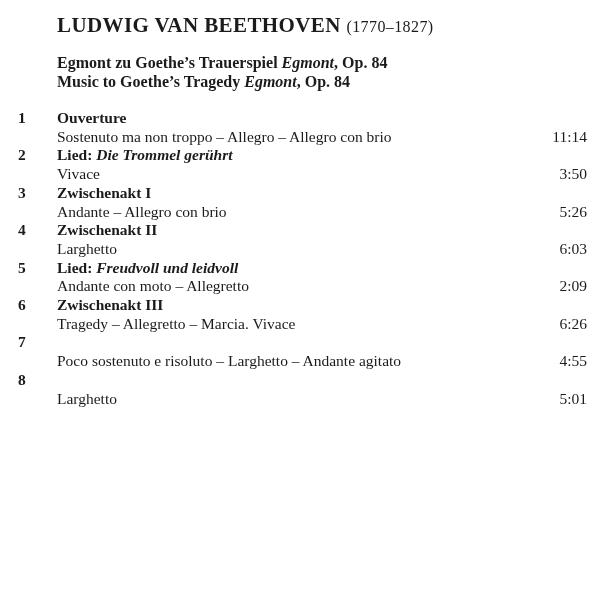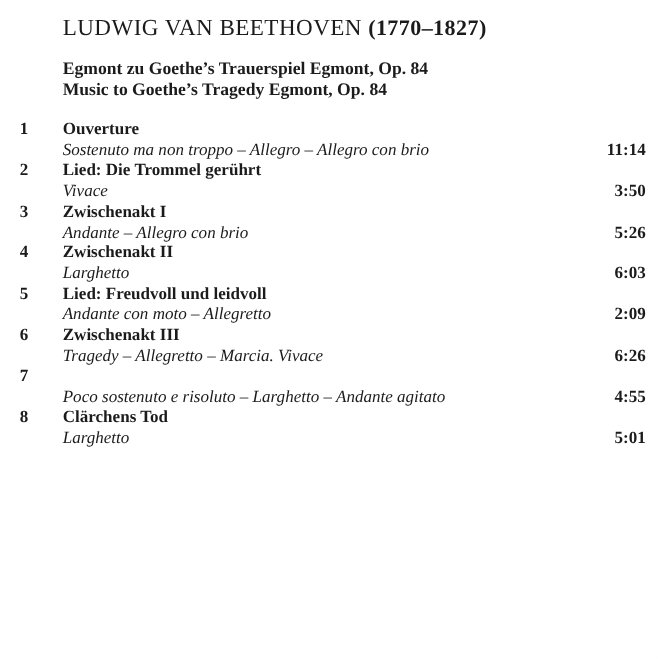--- a/index.html
+++ b/index.html
@@ -31,35 +31,36 @@
   }
 
   .header {
     margin: 13px 13px 0 57px;
     font-size: 21px;
     line-height: 25px;
     letter-spacing: 0.4px;
     white-space: nowrap;
   }
   .composer {
+    font-weight: bold;
+  }
+  .dates {
     font-weight: normal;
-  }
-  .dates {
-    font-weight: bold;
-    font-size: 20px;
+    font-size: 16px;
   }
 
   .worktitles {
     margin: 15px 13px 0 57px;
     font-size: 16px;
     line-height: 18.5px;
     font-weight: bold;
     white-space: nowrap;
   }
   .em-bold {
+    font-style: italic;
     font-weight: bold;
   }
 
   .tracks {
     margin-top: 18px;
     padding-left: 18px;
     padding-right: 13px;
     font-size: 15.5px;
     line-height: 18.7px;
   }
@@ -69,26 +70,25 @@
     white-space: nowrap;
   }
   .num {
     flex: 0 0 39px;
     font-weight: bold;
   }
   .ttl {
     font-weight: bold;
   }
   .tempo {
-    font-style: italic;
   }
   .time {
     margin-left: auto;
     font-style: normal;
-    font-weight: bold;
+    font-weight: normal;
   }
 </style>
 </head>
 <body>
 
 <div class="page">
 
   <div class="header">
     <span class="composer">LUDWIG VAN BEETHOVEN</span>
     <span class="dates">(1770–1827)</span>
@@ -180,21 +180,20 @@
       <div class="row">
         <span class="num"></span>
         <span class="tempo">Poco sostenuto e risoluto – Larghetto – Andante agitato</span>
         <span class="time">4:55</span>
       </div>
     </div>
 
     <div class="track">
       <div class="row">
         <span class="num">8</span>
-        <span class="ttl"><span>Clärchens Tod</span><span class="em-bold"></span></span>
       </div>
       <div class="row">
         <span class="num"></span>
         <span class="tempo">Larghetto</span>
         <span class="time">5:01</span>
       </div>
     </div>
 
   </div>
 </div>

